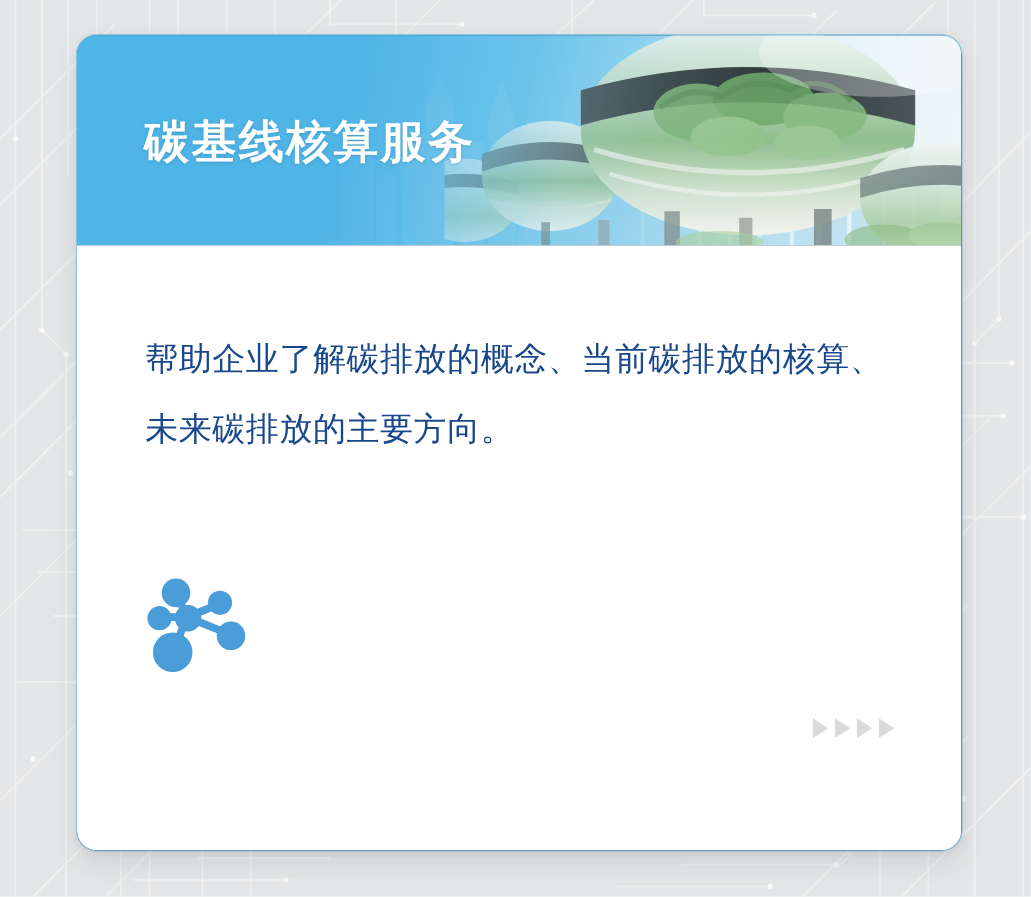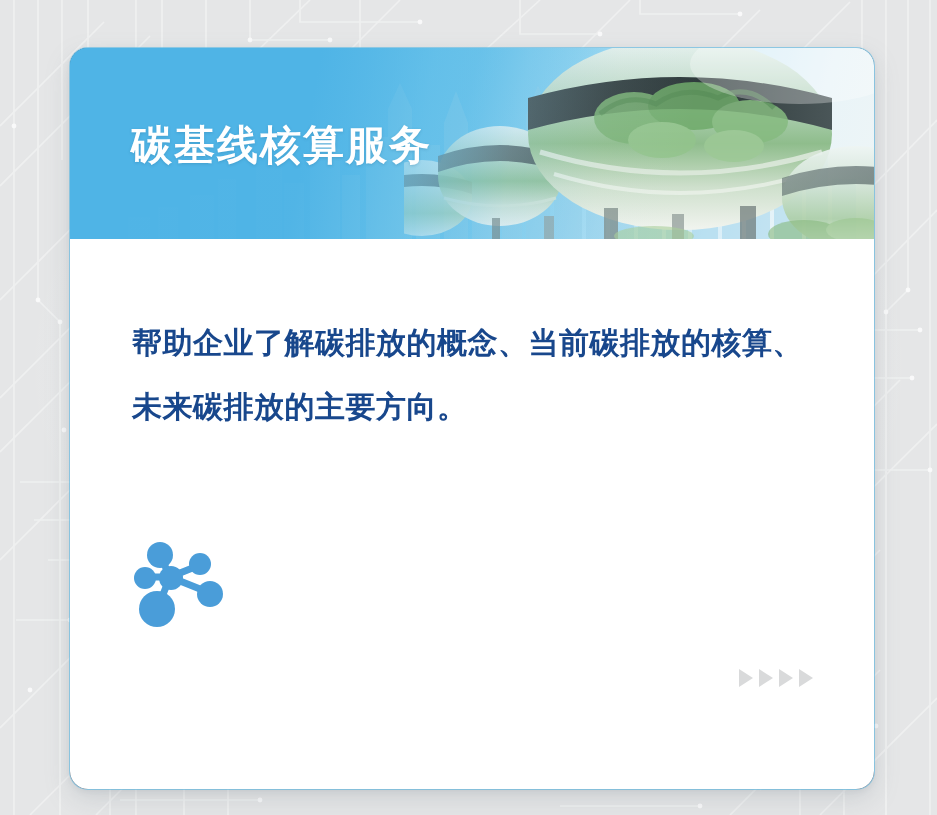--- a/index.html
+++ b/index.html
@@ -34,21 +34,21 @@
     inset: 0;
     background:
       radial-gradient(ellipse 70% 60% at 50% 45%, rgba(255,255,255,0.35), rgba(255,255,255,0) 70%);
     pointer-events: none;
   }
 
   
   #card {
     position: absolute;
     left: 70px;
-    top: 48px;
+    top: 32px;
     width: 804px;
     height: 741px;
     border-radius: 18px;
     background: #0f172a;
     box-shadow:
       0 0 0 1px rgba(77,180,228,0.55),
       0 10px 26px rgba(120,130,140,0.22),
       0 2px 6px rgba(120,130,140,0.14);
     overflow: hidden;
   }
@@ -116,21 +116,21 @@
     position: relative;
     height: 550px;
     background: #ffffff;
   }
   #body-text {
     position: absolute;
     left: 62px;
     top: 72px;
     width: 672px;
     font-size: 30px;
-    font-weight: bold;
+    font-weight: normal;
     line-height: 64px;
     color: #18478c;
     letter-spacing: 0.5px;
   }
 
   
   #molecule-icon {
     position: absolute;
     left: 60px;
     top: 296px;

